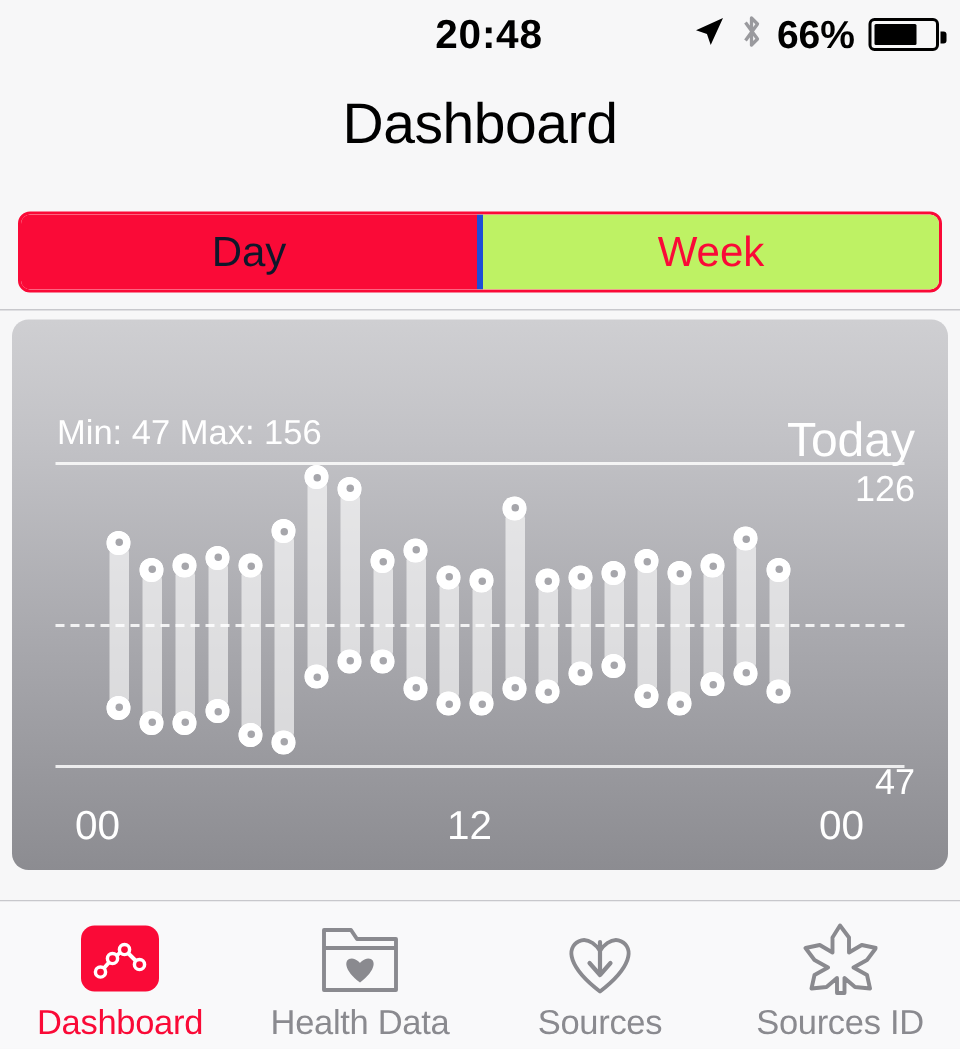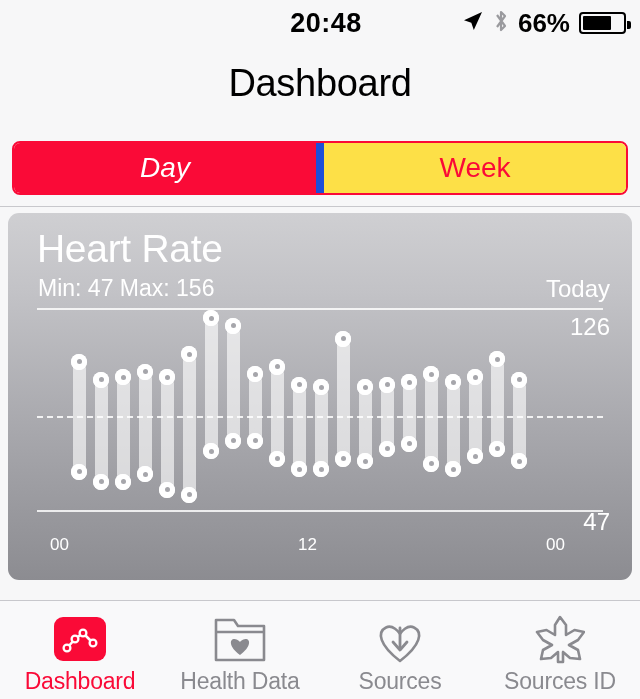--- a/index.html
+++ b/index.html
@@ -38,25 +38,25 @@
   }
 
   
   .segwrap{
     position:absolute; left:12px; top:141px; width:616px; height:54px;
     border:2px solid #FA0A37; border-radius:8px; overflow:hidden;
     display:flex; background:#fff;
   }
   .seg{
     flex:1 1 0; display:flex; align-items:center; justify-content:center;
-    font-size:28px; color:#FA0A37; background:#fde047;
-    border-left:8px solid #1d4ed8; cursor:pointer;
+    font-size:28px; color:#FA0A37; background:#bef264;
+    border-left:4px solid #1d4ed8; cursor:pointer;
   }
   .seg:first-child{ border-left:none; }
-  .seg.active{ background:#FA0A37; color:#ffffff;font-style:italic; }
+  .seg.active{ background:#FA0A37; color:#0f172a; }
 
   
   .topdiv{ position:absolute; left:0; top:206px; width:640px; height:1px; background:#C8C8CC; }
 
   
   .card{
     position:absolute; left:8px; top:213px; width:624px; height:367px;
     border-radius:11px; overflow:hidden;
     background:linear-gradient(180deg,#CFCFD2 0%,#C2C2C6 22%,#A7A7AC 60%,#8C8C91 100%);
     color:#fff;
@@ -69,35 +69,35 @@
     position:absolute; left:30px; top:62px;
     font-size:23px; color:#FFFFFF;
   }
   .card-value{
     position:absolute; right:22px; top:17px;
     font-size:39px; color:#FFFFFF; white-space:nowrap;
   }
   .card-value .unit{ font-size:26px; margin-left:3px; }
   .card-today{
     position:absolute; right:22px; top:62px;
-    font-size:24px; color:#FFFFFF;
+    font-size:32px; color:#FFFFFF;
   }
 
   .plot{ position:absolute; left:0; top:0; width:624px; height:367px; }
   .axisline{ position:absolute; left:29px; width:566px; height:2px; background:rgba(255,255,255,.82); }
   .axisline.top{ top:95px; }
   .axisline.bottom{ top:297px; }
   .midline{
     position:absolute; left:29px; top:203px; width:566px; height:0;
     border-top:2px dashed rgba(255,255,255,.85);
   }
   .ylab{ position:absolute; right:22px; font-size:24px; color:#fff; }
   .ylab.max{ top:100px; }
   .ylab.min{ top:267px;margin-top:28px; }
-  .xlab{ position:absolute; top:322px; font-size:17px; color:#fff; }
+  .xlab{ position:absolute; top:322px; font-size:27px; color:#fff; }
 
   .bars{ position:absolute; left:0; top:0; width:624px; height:367px; }
   .bar{
     position:absolute; width:13px; border-radius:7px;
     background:rgba(255,255,255,.62);
   }
   .knob{
     position:absolute; width:16px; height:16px; margin-left:-8px;
     border-radius:50%; background:#fff;
     box-shadow:inset 0 0 0 4.5px #fff;
@@ -154,21 +154,20 @@
   <div class="navtitle">Dashboard</div>
 
   <div class="segwrap">
     <div class="seg active">Day</div>
     <div class="seg">Week</div>
   </div>
 
   <div class="topdiv"></div>
 
   <div class="card">
-    <div class="card-title">Heart Rate</div>
     <div class="card-minmax">Min: 47  Max: 156</div>
     <div class="card-today">Today</div>
 
     <div class="plot">
       <div class="axisline top"></div>
       <div class="axisline bottom"></div>
       <div class="midline"></div>
       <div class="ylab max">126</div>
       <div class="ylab min">47</div>
       <div class="xlab" style="left:42px;">00</div>

